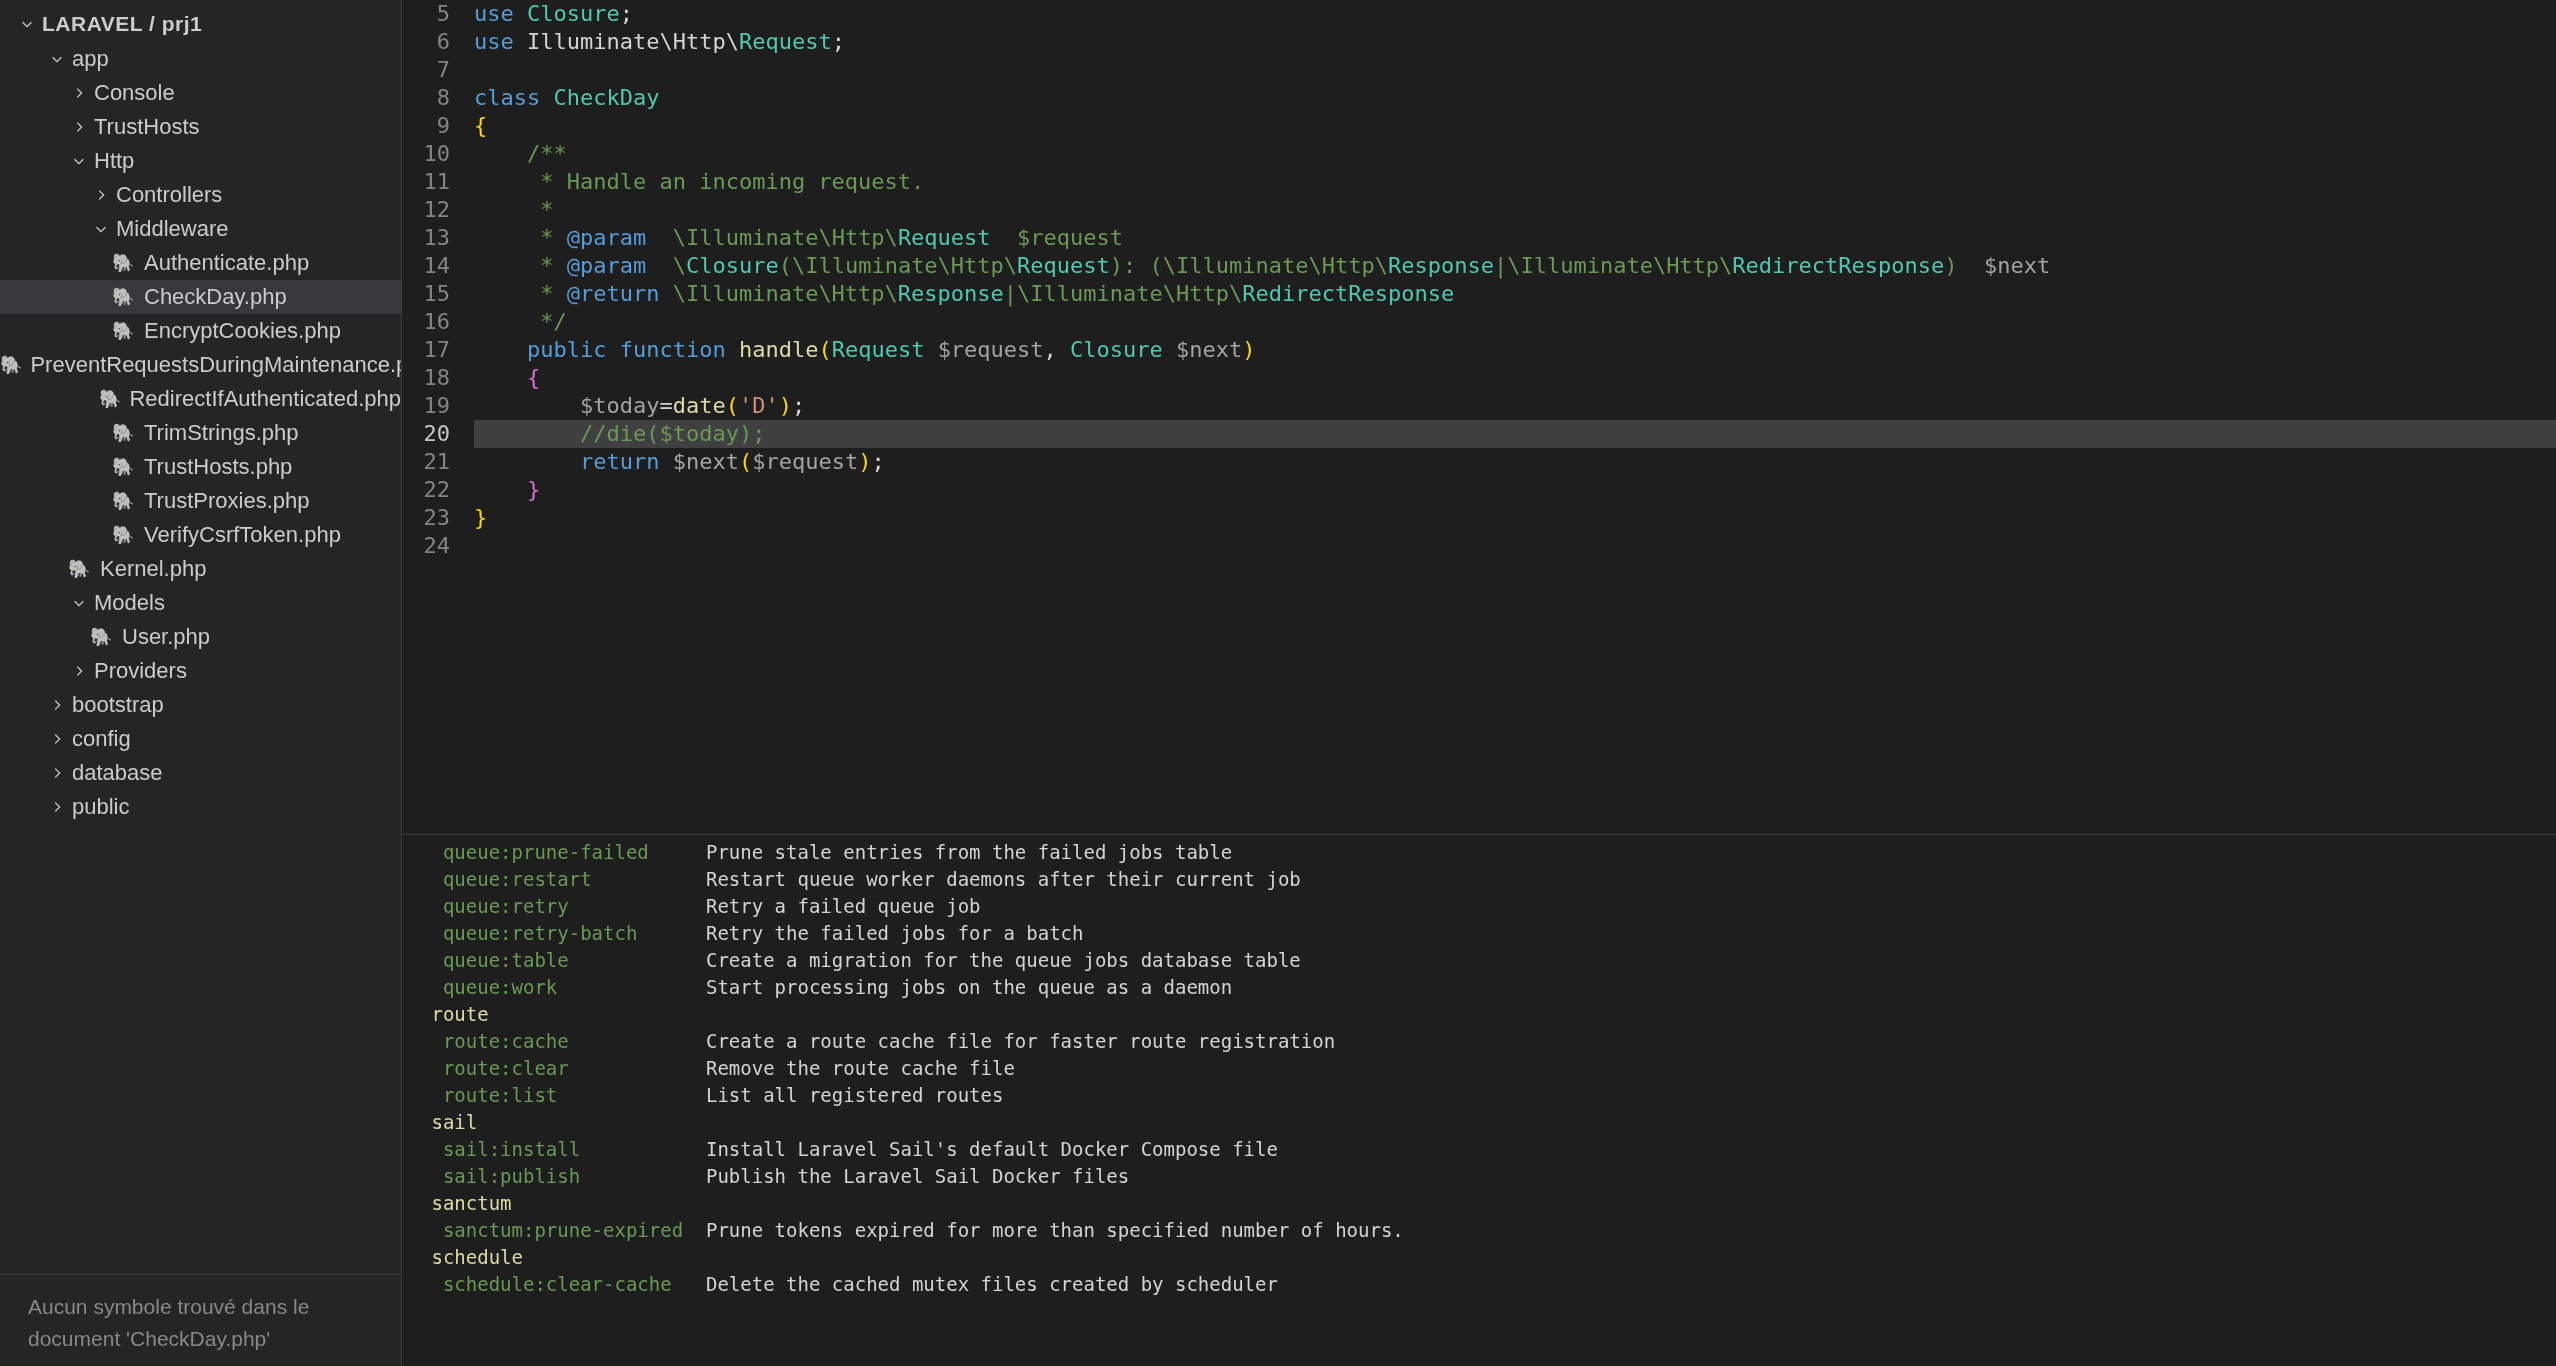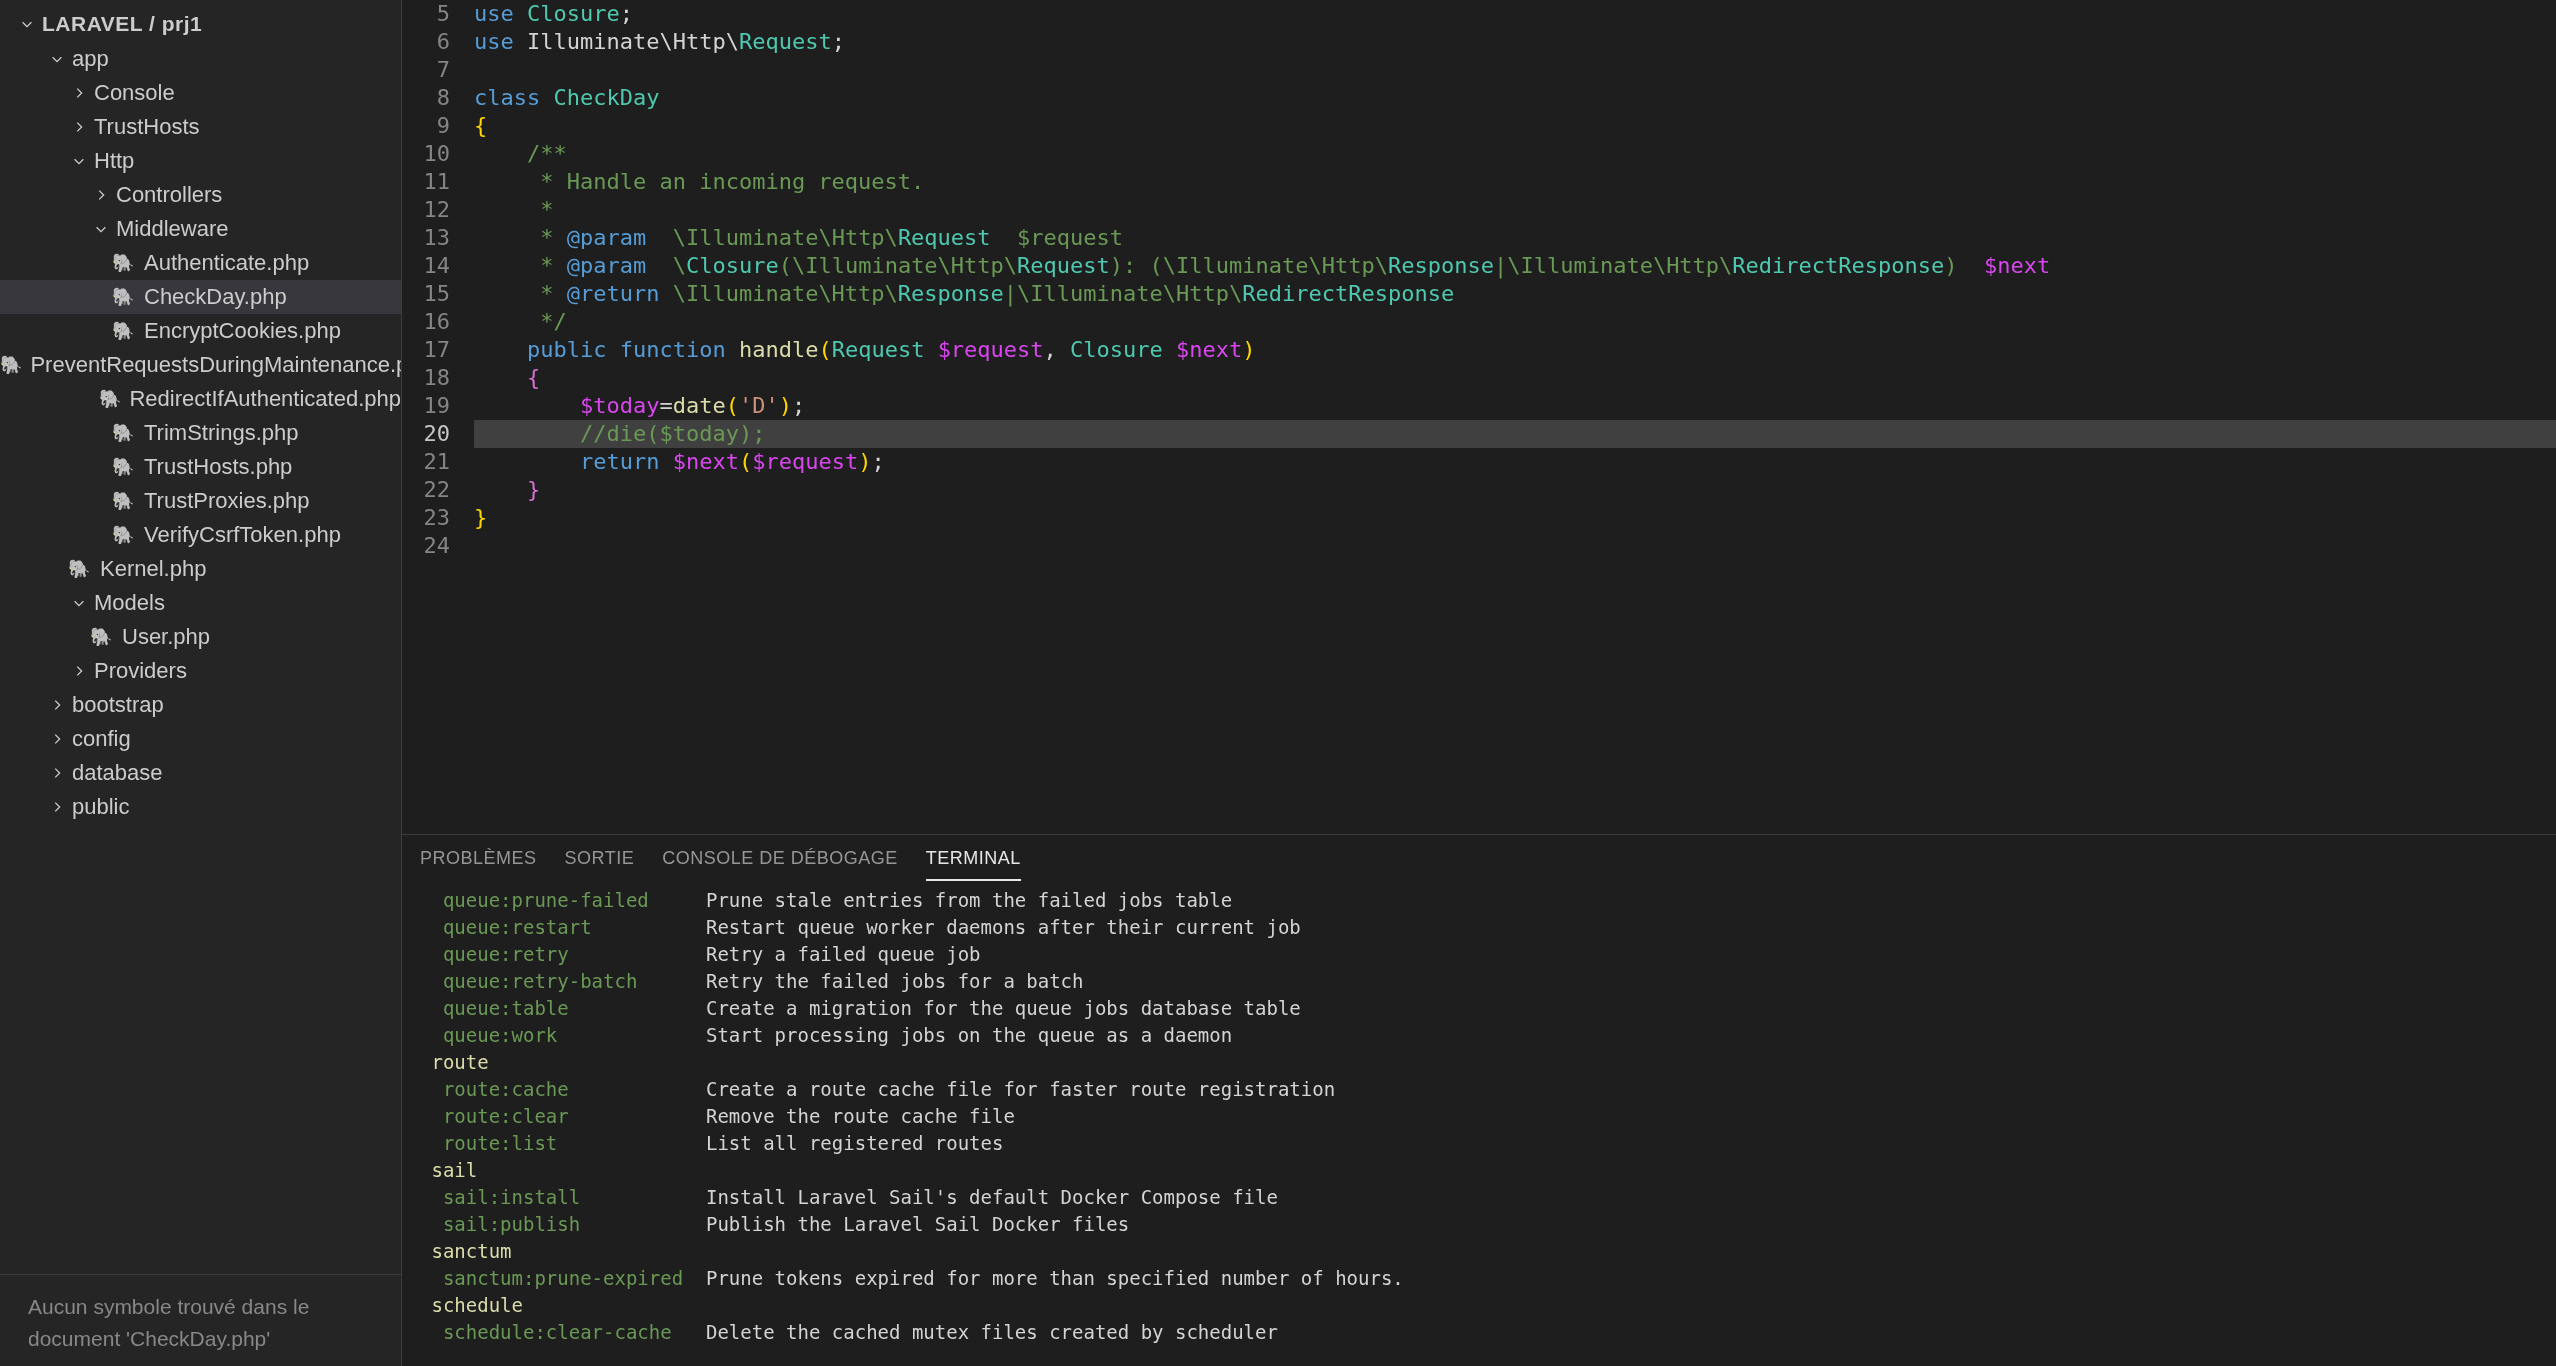--- a/index.html
+++ b/index.html
@@ -113,21 +113,21 @@
 }
 .code-line { height: 28px; }
 .code-line.highlighted { background: #404040; }
 .tok-keyword { color: #569cd6; }
 .tok-class { color: #4ec9b0; }
 .tok-type { color: #4ec9b0; }
 .tok-string { color: #ce9178; }
 .tok-comment { color: #6a9955; }
 .tok-doctag { color: #569cd6; }
 .tok-function { color: #dcdcaa; }
-.tok-var { color: #d946ef; }
+.tok-var { color: #a3a3a3; }
 .tok-punct { color: #d4d4d4; }
 .tok-brace { color: #ffd700; }
 .tok-paren1 { color: #ffd700; }
 .tok-paren2 { color: #da70d6; }
 
 .panel {
   height: 532px;
   border-top: 1px solid #3c3c3c;
   display: flex;
   flex-direction: column;
@@ -370,22 +370,16 @@
           <div class="ln" style="color: rgb(198, 198, 198);">20</div>
           <div class="ln">21</div>
           <div class="ln">22</div>
           <div class="ln">23</div>
           <div class="ln">24</div>
         </div>
       <div class="code-content" id="code-content"><div class="code-line"><span class="tok-keyword">use </span><span class="tok-type">Closure</span><span class="tok-punct">;</span></div><div class="code-line"><span class="tok-keyword">use </span><span class="tok-punct">Illuminate\Http\</span><span class="tok-type">Request</span><span class="tok-punct">;</span></div><div class="code-line">&nbsp;</div><div class="code-line"><span class="tok-keyword">class </span><span class="tok-class">CheckDay</span></div><div class="code-line"><span class="tok-brace">{</span></div><div class="code-line"><span class="tok-comment">    /**</span></div><div class="code-line"><span class="tok-comment">     * Handle an incoming request.</span></div><div class="code-line"><span class="tok-comment">     *</span></div><div class="code-line"><span class="tok-comment">     * </span><span class="tok-doctag">@param</span><span class="tok-comment">  \Illuminate\Http\</span><span class="tok-type">Request</span><span class="tok-comment">  $request</span></div><div class="code-line"><span class="tok-comment">     * </span><span class="tok-doctag">@param</span><span class="tok-comment">  \</span><span class="tok-type">Closure</span><span class="tok-comment">(</span><span class="tok-comment">\Illuminate\Http\</span><span class="tok-type">Request</span><span class="tok-comment">): (</span><span class="tok-comment">\Illuminate\Http\</span><span class="tok-type">Response</span><span class="tok-comment">|</span><span class="tok-comment">\Illuminate\Http\</span><span class="tok-type">RedirectResponse</span><span class="tok-comment">)  </span><span class="tok-var">$next</span></div><div class="code-line"><span class="tok-comment">     * </span><span class="tok-doctag">@return</span><span class="tok-comment"> \Illuminate\Http\</span><span class="tok-type">Response</span><span class="tok-comment">|</span><span class="tok-comment">\Illuminate\Http\</span><span class="tok-type">RedirectResponse</span></div><div class="code-line"><span class="tok-comment">     */</span></div><div class="code-line"><span>    </span><span class="tok-keyword">public </span><span class="tok-keyword">function </span><span class="tok-function">handle</span><span class="tok-paren1">(</span><span class="tok-type">Request </span><span class="tok-var">$request</span><span class="tok-punct">, </span><span class="tok-type">Closure </span><span class="tok-var">$next</span><span class="tok-paren1">)</span></div><div class="code-line"><span>    </span><span class="tok-paren2">{</span></div><div class="code-line"><span>        </span><span class="tok-var">$today</span><span class="tok-punct">=</span><span class="tok-function">date</span><span class="tok-paren1">(</span><span class="tok-string">'D'</span><span class="tok-paren1">)</span><span class="tok-punct">;</span></div><div class="code-line highlighted"><span>        </span><span class="tok-comment">//die($today);</span></div><div class="code-line"><span>        </span><span class="tok-keyword">return </span><span class="tok-var">$next</span><span class="tok-paren1">(</span><span class="tok-var">$request</span><span class="tok-paren1">)</span><span class="tok-punct">;</span></div><div class="code-line"><span>    </span><span class="tok-paren2">}</span></div><div class="code-line"><span class="tok-brace">}</span></div><div class="code-line">&nbsp;</div></div>
     </div>
 
     <div class="panel">
-      <div class="panel-tabs" id="panel-tabs">
-          <div class="panel-tab">PROBLÈMES</div>
-          <div class="panel-tab">SORTIE</div>
-          <div class="panel-tab">CONSOLE DE DÉBOGAGE</div>
-          <div class="panel-tab active">TERMINAL</div>
-        </div>
       <div class="terminal-body" id="terminal-body"><div><span class="term-cmd">  queue:prune-failed     </span><span class="term-desc">Prune stale entries from the failed jobs table</span></div><div><span class="term-cmd">  queue:restart          </span><span class="term-desc">Restart queue worker daemons after their current job</span></div><div><span class="term-cmd">  queue:retry            </span><span class="term-desc">Retry a failed queue job</span></div><div><span class="term-cmd">  queue:retry-batch      </span><span class="term-desc">Retry the failed jobs for a batch</span></div><div><span class="term-cmd">  queue:table            </span><span class="term-desc">Create a migration for the queue jobs database table</span></div><div><span class="term-cmd">  queue:work             </span><span class="term-desc">Start processing jobs on the queue as a daemon</span></div><div><span class="term-section"> route</span></div><div><span class="term-cmd">  route:cache            </span><span class="term-desc">Create a route cache file for faster route registration</span></div><div><span class="term-cmd">  route:clear            </span><span class="term-desc">Remove the route cache file</span></div><div><span class="term-cmd">  route:list             </span><span class="term-desc">List all registered routes</span></div><div><span class="term-section"> sail</span></div><div><span class="term-cmd">  sail:install           </span><span class="term-desc">Install Laravel Sail's default Docker Compose file</span></div><div><span class="term-cmd">  sail:publish           </span><span class="term-desc">Publish the Laravel Sail Docker files</span></div><div><span class="term-section"> sanctum</span></div><div><span class="term-cmd">  sanctum:prune-expired  </span><span class="term-desc">Prune tokens expired for more than specified number of hours.</span></div><div><span class="term-section"> schedule</span></div><div><span class="term-cmd">  schedule:clear-cache   </span><span class="term-desc">Delete the cached mutex files created by scheduler</span></div></div>
     </div>
   </main>
 </div>
 
 </body></html>

